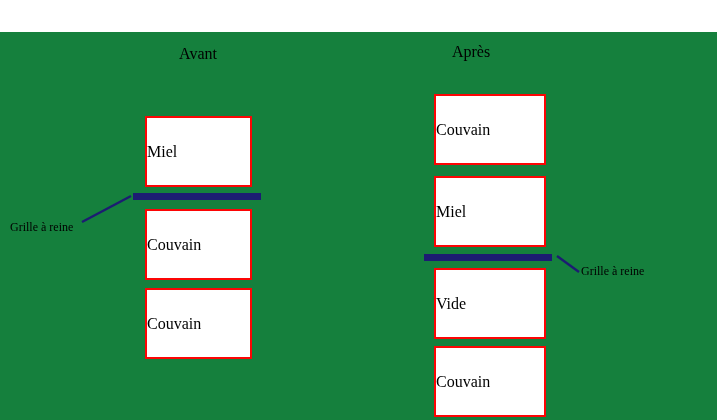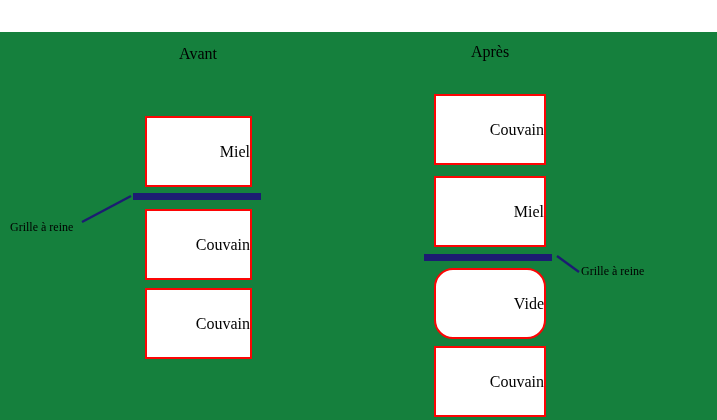--- a/index.html
+++ b/index.html
@@ -24,21 +24,21 @@
     white-space: nowrap;
     line-height: 18px;
   }
   .hive-box {
     position: absolute;
     box-sizing: border-box;
     border: 2px solid #fc0505;
     background: #ffffff;
     display: flex;
     align-items: center;
-    justify-content: flex-end;
+    justify-content: flex-start;
   }
   .hive-box > span {
     font-size: 16px;
     color: #000000;
     line-height: 18px;
     white-space: nowrap;
   }
   .queen-excluder {
     position: absolute;
     background: #1c1c72;
@@ -56,21 +56,21 @@
     line-height: 18px;
   }
 </style>
 </head>
 <body>
 
 <div id="canvas">
 
   <div class="col-title" style="left:153px; top:13px; width:90px;">Avant</div>
 
-  <div class="col-title" style="left:445px; top:11px; width:90px;">Après</div>
+  <div class="col-title" style="left:426px; top:11px; width:90px;">Après</div>
 
   <div class="hive-box" style="left:145px; top:84px; width:107px; height:71px;">
     <span>Miel</span>
   </div>
 
   <div class="queen-excluder" style="left:133px; top:161px; width:128px; height:7px;"></div>
 
   <div class="hive-box" style="left:145px; top:177px; width:107px; height:71px;">
     <span>Couvain</span>
   </div>
@@ -88,21 +88,21 @@
   <div class="hive-box" style="left:434px; top:62px; width:112px; height:71px;">
     <span>Couvain</span>
   </div>
 
   <div class="hive-box" style="left:434px; top:144px; width:112px; height:71px;">
     <span>Miel</span>
   </div>
 
   <div class="queen-excluder" style="left:424px; top:222px; width:128px; height:7px;"></div>
 
-  <div class="hive-box" style="left:434px; top:236px; width:112px; height:71px;border-radius:19px;">
+  <div class="hive-box" style="left:434px; top:236px; width:112px; height:71px;">
     <span>Vide</span>
   </div>
 
   <div class="hive-box" style="left:434px; top:314px; width:112px; height:71px;">
     <span>Couvain</span>
   </div>
 
   <svg class="leader-svg" style="left:552px; top:218px; width:40px; height:35px;">
     <line x1="5" y1="6" x2="27" y2="22" stroke="#1c1c72" stroke-width="2.4"></line>
   </svg>

